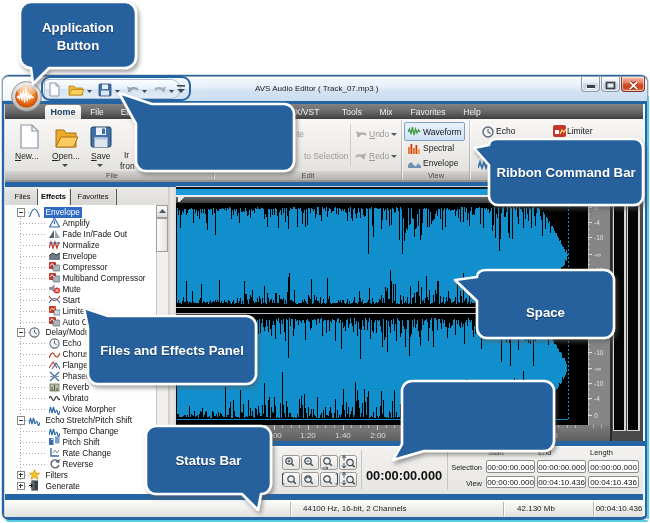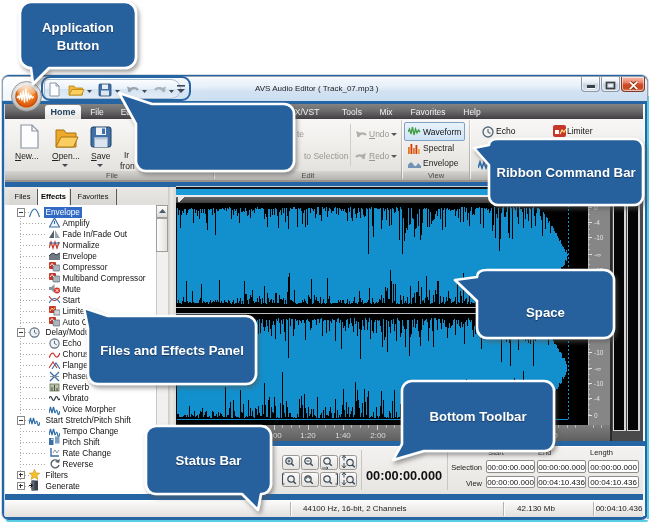--- a/index.html
+++ b/index.html
@@ -287,21 +287,21 @@
       <path d="M6.5,9 q1.2,-6 2.2,0 q1,4 2.2,-2" fill="none" stroke="#2e6da8" stroke-width="1.1"></path>
     </svg>
     <div style="position:absolute;left:62.5px;top:405.1px;font:normal 8.25px &quot;Liberation Sans&quot;,sans-serif;color:#111;white-space:nowrap;">Voice Morpher</div>
     <div style="position:absolute;left:16.5px;top:416.04999999999995px;width:8.5px;height:8.5px;background:#fff;border:1px solid #8a8a8a;box-sizing:border-box;"></div>
     <div style="position:absolute;left:18.5px;top:419.54999999999995px;width:4.5px;height:1px;background:#333;"></div>
     <div style="position:absolute;left:25px;top:420.04999999999995px;width:4px;height:1px;background-image:repeating-linear-gradient(90deg,#ababab 0 1px,transparent 1px 3px);"></div>
     <svg style="position:absolute;left:29px;top:414.54999999999995px" width="11" height="11" viewBox="0 0 11 11">
       <path d="M0,9 l1.5,-6 1.5,6 1.5,-6 1.5,6" fill="none" stroke="#2e6da8" stroke-width="1.2"></path>
       <path d="M6.5,9 q1.2,-6 2.2,0 q1,4 2.2,-2" fill="none" stroke="#2e6da8" stroke-width="1.1"></path>
     </svg>
-    <div style="position:absolute;left:45.5px;top:416.04999999999995px;font:normal 8.25px &quot;Liberation Sans&quot;,sans-serif;color:#111;white-space:nowrap;">Start Stretch/Pitch Shift</div>
+    <div style="position:absolute;left:45.5px;top:416.04999999999995px;font:normal 8.25px &quot;Liberation Sans&quot;,sans-serif;color:#111;white-space:nowrap;">Echo Stretch/Pitch Shift</div>
     <div style="position:absolute;left:20px;top:431.0px;width:27px;height:1px;background-image:repeating-linear-gradient(90deg,#ababab 0 1px,transparent 1px 3px);"></div>
     <svg style="position:absolute;left:49px;top:425.5px" width="11" height="11" viewBox="0 0 11 11">
       <path d="M0,9 l1.5,-6 1.5,6 1.5,-6 1.5,6" fill="none" stroke="#2e6da8" stroke-width="1.2"></path>
       <path d="M6.5,9 q1.2,-6 2.2,0 q1,4 2.2,-2" fill="none" stroke="#2e6da8" stroke-width="1.1"></path>
     </svg>
     <div style="position:absolute;left:62.5px;top:427.0px;font:normal 8.25px &quot;Liberation Sans&quot;,sans-serif;color:#111;white-space:nowrap;">Tempo Change</div>
     <div style="position:absolute;left:20px;top:441.95px;width:27px;height:1px;background-image:repeating-linear-gradient(90deg,#ababab 0 1px,transparent 1px 3px);"></div>
     <svg style="position:absolute;left:49px;top:436.45px" width="11" height="11" viewBox="0 0 11 11">
       <rect x="0" y="2" width="4.5" height="7" fill="#3a6ea5"></rect>
       <rect x="6" y="0.5" width="4.5" height="7" fill="#7aa0c4"></rect>
@@ -537,17 +537,16 @@
       <path d="M487,270 H604 A10,10 0 0 1 614,280 V328 A10,10 0 0 1 604,338 H487 A10,10 0 0 1 477,328 V301 L455,280 L477,277 Q477,270 487,270 Z" fill="#25619d" stroke="#ffffff" stroke-width="2.6" stroke-linejoin="round" filter="url(#csh)"></path>
     </svg>
     <div style="position:absolute;left:545.5px;top:305px;transform:translateX(-50%);font:bold 13.2px &quot;Liberation Sans&quot;,sans-serif;color:#fff;white-space:nowrap;text-shadow:0 1px 1px rgba(0,0,0,0.4);">Space</div>
     <svg style="position:absolute;left:0;top:0;pointer-events:none;" width="650" height="523" viewBox="0 0 650 523">
       <path d="M108,316 H246 A10,10 0 0 1 256,326 V374 A10,10 0 0 1 246,384 H98 A10,10 0 0 1 88,374 V328 L84,308 Z" fill="#25619d" stroke="#ffffff" stroke-width="2.6" stroke-linejoin="round" filter="url(#csh)"></path>
     </svg>
     <div style="position:absolute;left:172px;top:342.5px;transform:translateX(-50%);font:bold 13.2px &quot;Liberation Sans&quot;,sans-serif;color:#fff;white-space:nowrap;text-shadow:0 1px 1px rgba(0,0,0,0.4);">Files and Effects Panel</div>
     <svg style="position:absolute;left:0;top:0;pointer-events:none;" width="650" height="523" viewBox="0 0 650 523">
       <path d="M412,381 H544 A10,10 0 0 1 554,391 V441 A10,10 0 0 1 544,451 H424 L393,460 L402,444 V391 A10,10 0 0 1 412,381 Z" fill="#25619d" stroke="#ffffff" stroke-width="2.6" stroke-linejoin="round" filter="url(#csh)"></path>
     </svg>
-    <div style="position:absolute;left:478px;top:408.5px;transform:translateX(-50%);font:bold 13.2px &quot;Liberation Sans&quot;,sans-serif;color:#fff;white-space:nowrap;text-shadow:0 1px 1px rgba(0,0,0,0.4);">Bottom Toolbar</div>
     <svg style="position:absolute;left:0;top:0;pointer-events:none;" width="650" height="523" viewBox="0 0 650 523">
       <path d="M156,426 H261 A10,10 0 0 1 271,436 V484 A10,10 0 0 1 261,494 L258,510 L242,494 H156 A10,10 0 0 1 146,484 V436 A10,10 0 0 1 156,426 Z" fill="#25619d" stroke="#ffffff" stroke-width="2.6" stroke-linejoin="round" filter="url(#csh)"></path>
     </svg>
     <div style="position:absolute;left:208.5px;top:452.5px;transform:translateX(-50%);font:bold 13.2px &quot;Liberation Sans&quot;,sans-serif;color:#fff;white-space:nowrap;text-shadow:0 1px 1px rgba(0,0,0,0.4);">Status Bar</div>
 </div>
 </body></html>

